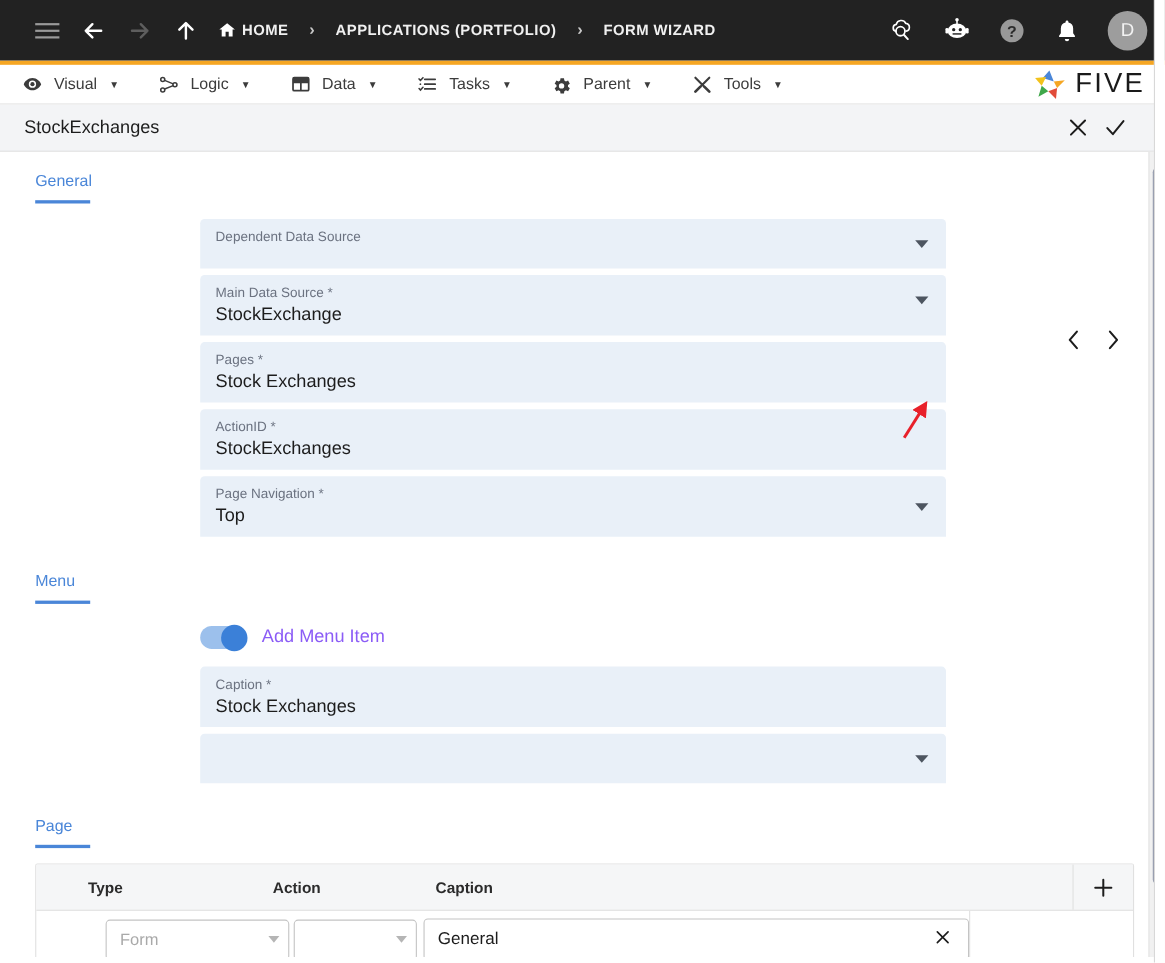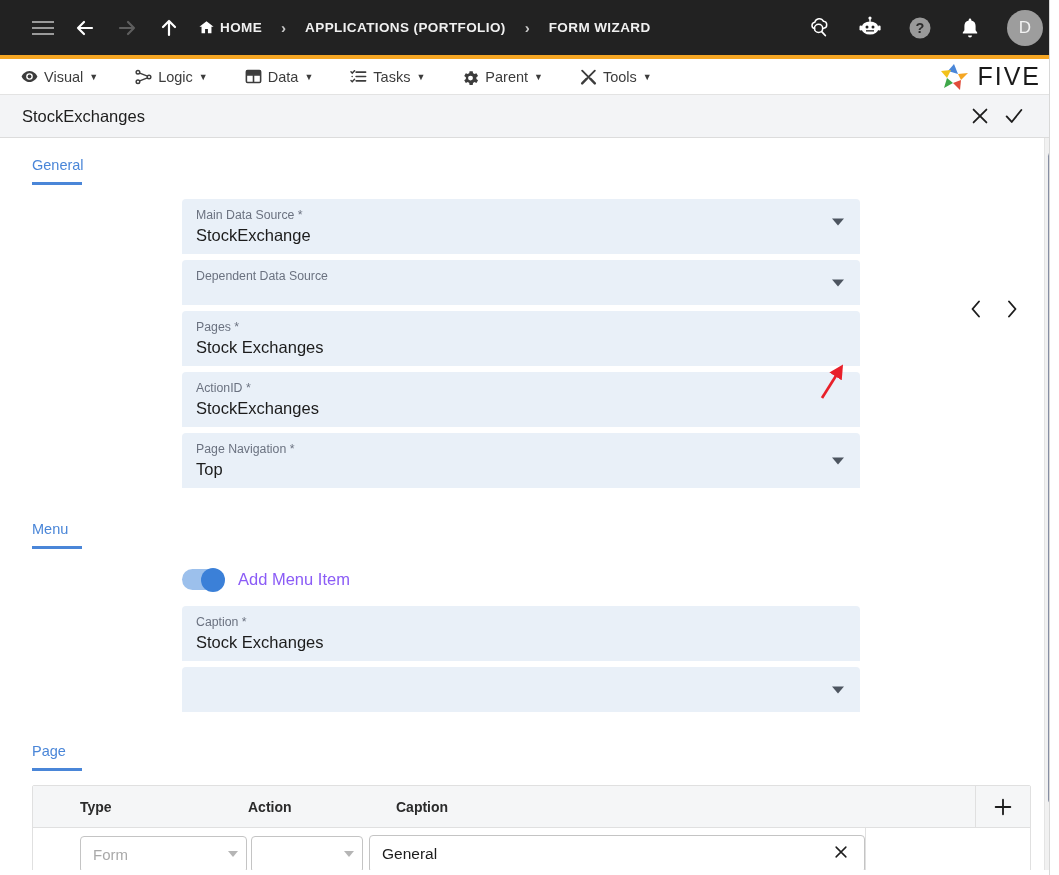--- a/index.html
+++ b/index.html
@@ -72,21 +72,21 @@
   .menubar {
     height: 36px;
     background: #ffffff;
     display: flex;
     align-items: center;
     padding-left: 20px;
     position: relative;
     border-bottom: 1px solid #e3e3e3;
   }
   .menu-item {
-    display: flex; align-items: center; gap: 5px;
+    display: flex; align-items: center; gap: 10px;
     margin-right: 36px;
     cursor: pointer;
     color: #3c3c3c;
     font-size: 14.5px;
   }
   .menu-caret { font-size: 9px; color: #3c3c3c; margin-left: 1px; }
   .menu-ico { width: 19px; height: 19px; display: flex; align-items: center; justify-content: center; }
 
   .five-logo {
     position: absolute; right: 18px; top: 50%; transform: translateY(-50%);
@@ -230,21 +230,21 @@
     cursor: pointer;
     background: #fff;
   }
   .mini-select .txt { font-size: 15px; color: #a9a9a9; flex: 1; }
   .mini-caret {
     width: 0; height: 0;
     border-left: 5px solid transparent;
     border-right: 5px solid transparent;
     border-top: 6px solid #b5b5b5;
   }
-  .sel-type { width: 167px; margin-left: 47px; }
+  .sel-type { width: 167px; margin-left: 63px; }
   .sel-action { width: 112px; margin-left: 4px; }
   .cap-input {
     height: 38px;
     border: 1px solid #c4c4c4;
     border-radius: 4px;
     display: flex; align-items: center;
     padding: 0 8px 0 12px;
     margin-left: 6px;
     width: 496px;
     background: #fff;
@@ -480,30 +480,30 @@
       </div>
       <div class="pager-btn">
         <svg width="12" height="18" viewBox="0 0 12 18">
           <path d="M3 1.5L9.5 9 3 16.5" stroke="#1d1d1d" stroke-width="1.9" fill="none" stroke-linecap="round" stroke-linejoin="round"></path>
         </svg>
       </div>
     </div>
 
     <div class="fields">
 
+      <div class="field tall">
+        <div class="field-label">Dependent Data Source</div>
+        <div class="field-value"></div>
+        <span class="dd-caret"></span>
+      </div>
+
       <div class="field">
         <div class="field-label">Main Data Source *</div>
         <div class="field-value">StockExchange</div>
         <span class="dd-caret hi"></span>
-      </div>
-
-      <div class="field tall">
-        <div class="field-label">Dependent Data Source</div>
-        <div class="field-value"></div>
-        <span class="dd-caret"></span>
       </div>
 
       <div class="field">
         <div class="field-label">Pages *</div>
         <div class="field-value">Stock Exchanges</div>
       </div>
 
       <div class="field">
         <div class="field-label">ActionID *</div>
         <div class="field-value">StockExchanges</div>

